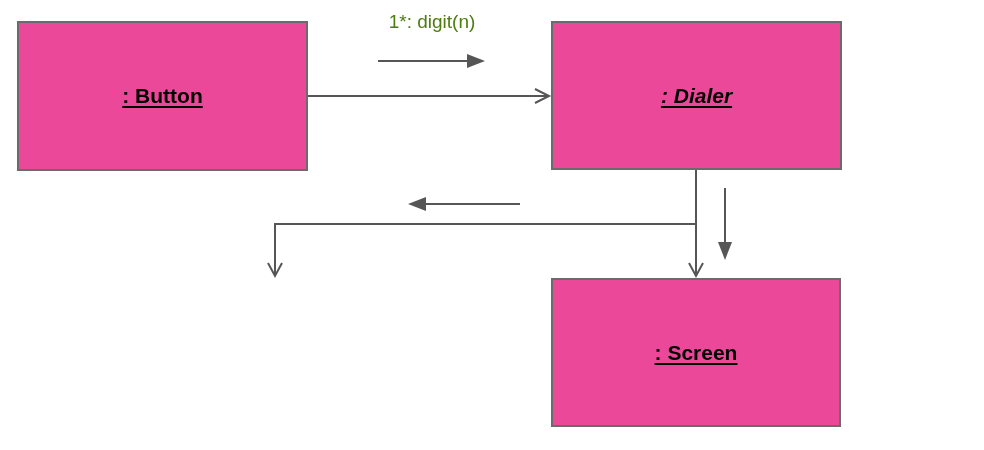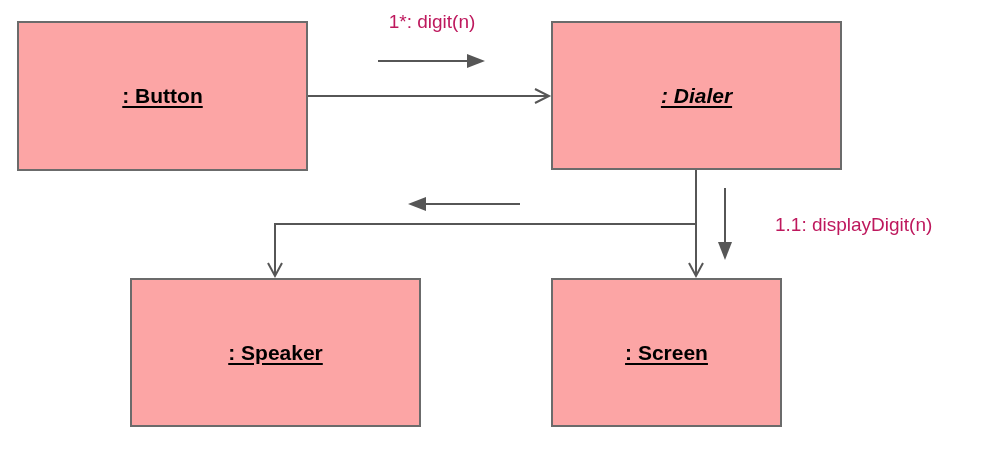--- a/index.html
+++ b/index.html
@@ -12,53 +12,53 @@
     position: relative;
     width: 984px;
     height: 450px;
     background: #ffffff;
     overflow: hidden;
   }
   .obj-box {
     position: absolute;
     box-sizing: border-box;
     border: 2px solid #6b6b6b;
-    background: #fca5a5;
+    background: #ec4899;
     display: flex;
     align-items: center;
     justify-content: center;
   }
   .obj-label {
     font-size: 21px;
     font-weight: bold;
     color: #000000;
     text-decoration: underline;
     text-underline-offset: 3px;
     white-space: nowrap;
   }
   .msg-label {
     position: absolute;
     font-size: 19px;
-    color: #be185d;
+    color: #4d7c0f;
     white-space: nowrap;
   }
   .msg-label.centered { text-align: center; }
   #connector-layer {
     position: absolute;
     left: 0;
     top: 0;
     width: 984px;
     height: 450px;
     pointer-events: none;
   }
   
   #box-button  { left: 17px;  top: 21px;  width: 291px; height: 150px; }
   #box-dialer  { left: 551px; top: 21px;  width: 291px; height: 149px; font-style: italic; }
   #box-speaker { left: 130px; top: 278px; width: 291px; height: 149px; }
-  #box-screen  { left: 551px; top: 278px; width: 231px; height: 149px; }
+  #box-screen  { left: 551px; top: 278px; width: 290px; height: 149px; }
   
   #label-digit        { left: 352px; top: 11px;  width: 160px; }
   #label-tone         { left: 390px; top: 157px; width: 155px; }
   #label-displaydigit { left: 775px; top: 214px; width: 205px; }
 </style>
 </head>
 <body>
 
 <div id="diagram">
 
@@ -96,26 +96,22 @@
   </svg>
 
   <div class="obj-box" id="box-button">
     <span class="obj-label">: Button</span>
   </div>
 
   <div class="obj-box" id="box-dialer">
     <span class="obj-label">: Dialer</span>
   </div>
 
-  <div class="obj-box" id="box-speaker">
-    <span class="obj-label">: Speaker</span>
-  </div>
 
   <div class="obj-box" id="box-screen">
     <span class="obj-label">: Screen</span>
   </div>
 
   <div class="msg-label centered" id="label-digit">1*: digit(n)</div>
 
 
-  <div class="msg-label" id="label-displaydigit">1.1: displayDigit(n)</div>
 
 </div>
 
 </body></html>

